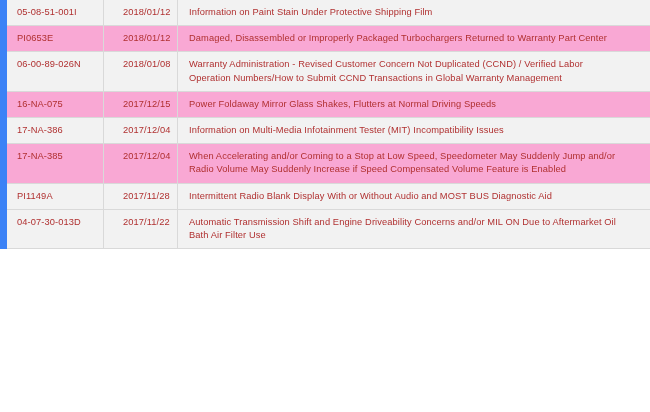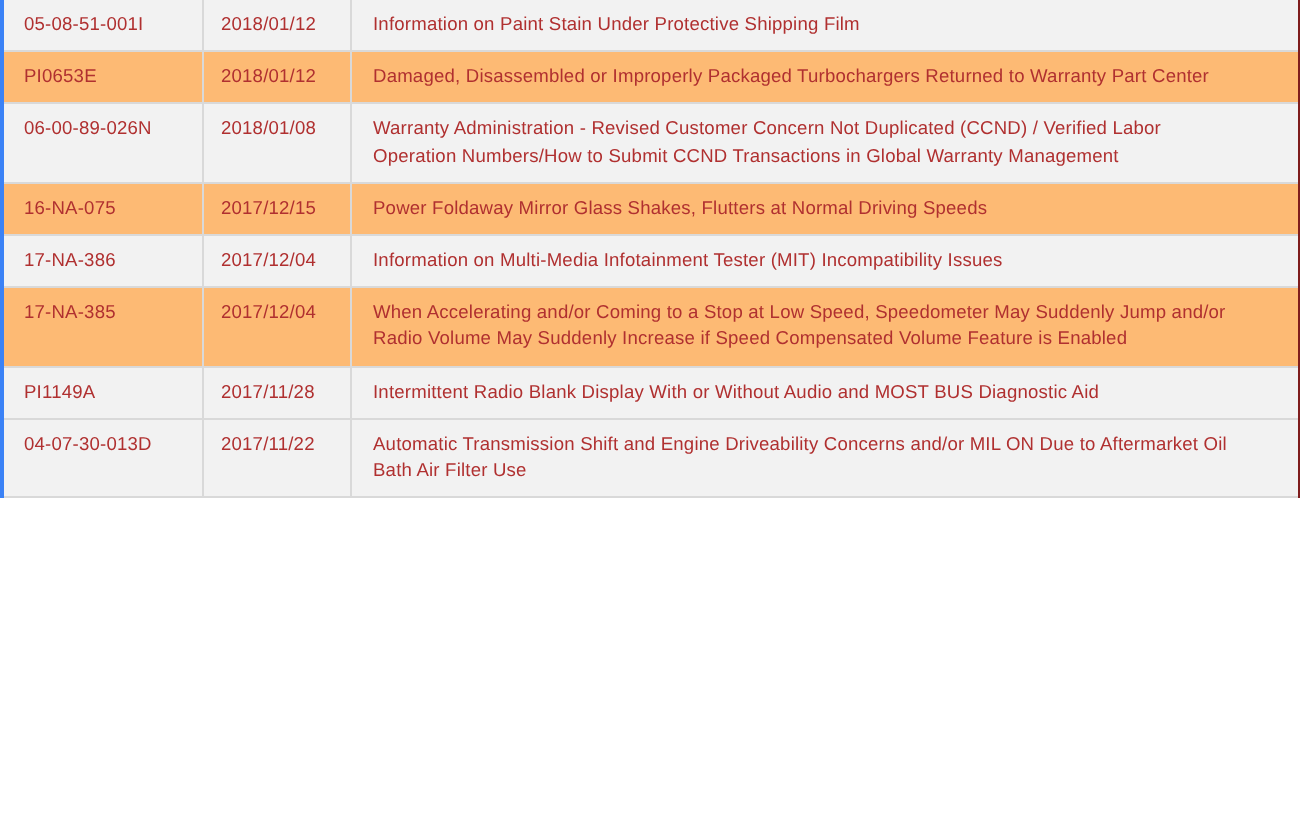--- a/index.html
+++ b/index.html
@@ -29,31 +29,31 @@
     vertical-align: top;
     padding: 6px 8px 6px 10px;
     border-bottom: 1px solid #d9d9d9;
     color: #b03030;
     letter-spacing: 0.1px;
   }
   .bulletin-table tr.row-alt td {
     background: #f2f2f2;
   }
   .bulletin-table tr.row-plain td {
-    background: #fdba74;
+    background: #f9a8d4;
   }
   td.cell-id {
-    border-left: 2px solid #3b82f6;
+    border-left: 7px solid #3b82f6;
     border-right: 1px solid #d9d9d9;
     white-space: nowrap;
   }
   td.cell-date {
     border-right: 1px solid #d9d9d9;
     white-space: nowrap;
-    padding-left: 9px;
+    padding-left: 19px;
   }
   td.cell-desc {
     border-right: 5px solid #7f1d1d;
     padding-left: 11px;
     padding-right: 28px;
   }
   .id-link {
     color: #b03030;
     text-decoration: none;
   }

